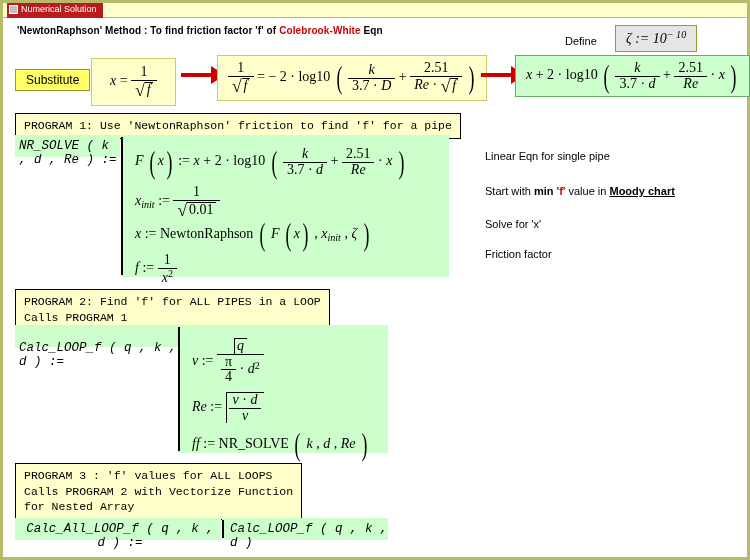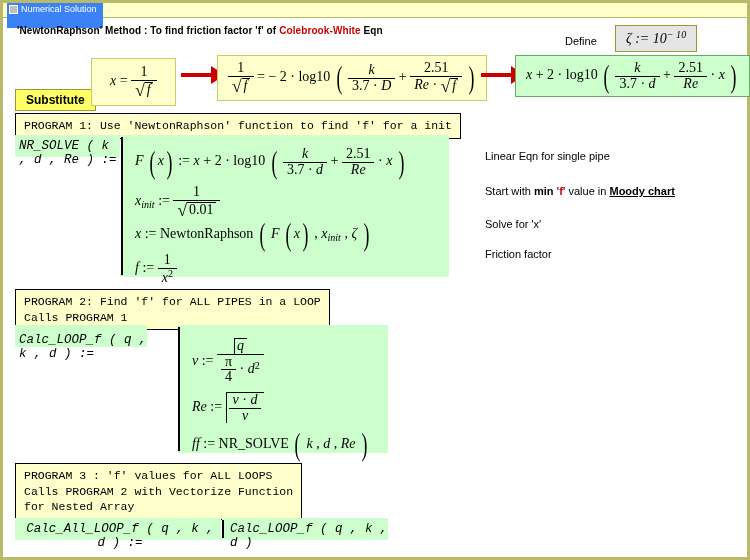--- a/index.html
+++ b/index.html
@@ -14,22 +14,22 @@
     background:#ffffff;
     border:3px solid #b9b96a;
     box-sizing:border-box;
   }
   
   .titlebar{
     position:absolute;left:0;top:0;width:100%;height:14px;
     background:#ffffcc;border-bottom:1px solid #b9b96a;
   }
   .titlebar-inner{
-    position:absolute;left:4px;top:0px;height:25px;
-    background:#3b82f6;color:#fff;font-size:9px;line-height:13px;
+    position:absolute;left:4px;top:0px;height:15px;
+    background:#b91c1c;color:#fff;font-size:9px;line-height:13px;
     padding:0 6px 0 14px;font-family:"Liberation Sans",sans-serif;
     white-space:nowrap;
   }
   .tb-icon{
     position:absolute;left:2px;top:2px;width:9px;height:9px;
     background:#c0c0c0;border:1px solid #fff;box-sizing:border-box;
   }
   .red{color:#cc0000;}
   sub{font-size:.72em;vertical-align:-.3em;}
   sup{font-size:.72em;vertical-align:.45em;}
@@ -49,21 +49,21 @@
     background:#e5e5e5;border:1px solid #999933;
     padding:3px 10px 4px 10px;font-size:13px;
     font-family:"Liberation Serif", serif;font-style:italic;
     white-space:nowrap;
   }
 
   
   .subst{
     position:absolute;left:12px;top:66px;
     background:#ffff66;border:1px solid #999933;
-    font-weight:bold;font-size:12px;padding:3px 10px;margin-top:20px;
+    font-weight:normal;font-size:12px;padding:3px 10px;
   }
   .eq1{
     position:absolute;left:88px;top:55px;
     background:#ffffcc;border:1px solid #cccc66;
     padding:6px 18px;
   }
   .arrow1{position:absolute;left:178px;top:62px;}
   .arrow2{position:absolute;left:478px;top:62px;}
   .arrow{width:44px;height:20px;position:relative;}
   .arrow .shaft{position:absolute;left:0;top:8px;width:32px;height:4px;background:#cc0000;}
@@ -91,23 +91,23 @@
   #prog3-cap{left:12px;top:460px;}
 
   
   .gblock{
     position:absolute;background:#ccffcc;
   }
   #nr-def{left:12px;top:132px;width:105px;height:22px;
     font-family:"Liberation Mono",monospace;font-size:12.5px;font-style:italic;
     padding-top:4px;padding-left:4px;box-sizing:border-box;}
   #nr-body{left:118px;top:132px;width:328px;height:142px;}
-  #loop-def{left:12px;top:322px;width:132px;height:22px;
+  #loop-def{left:12px;top:322px;width:164px;height:22px;
     font-family:"Liberation Mono",monospace;font-size:12.5px;font-style:italic;
-    padding-top:8px;padding-left:4px;box-sizing:border-box;}
+    padding-top:16px;padding-left:4px;box-sizing:border-box;}
   #loop-body{left:175px;top:322px;width:210px;height:128px;}
   #all-def{left:12px;top:515px;width:206px;height:22px;
     font-family:"Liberation Mono",monospace;font-size:12.5px;font-style:italic;
     padding-top:4px;padding-left:4px;box-sizing:border-box;text-align:center;}
   #all-body{left:219px;top:515px;width:166px;height:22px;
     font-family:"Liberation Mono",monospace;font-size:12.5px;font-style:italic;
     padding-top:4px;padding-left:8px;box-sizing:border-box;}
   .vbar{position:absolute;left:0;top:2px;width:2px;bottom:2px;background:#000;}
 
   
@@ -213,21 +213,21 @@
       +
       <span class="frac">
         <span class="num">2.51</span>
         <span class="den"><span class="mi">Re</span></span>
       </span>
       · <span class="mi">x</span>
       <span class="paren">)</span>
     </span>
   </div>
 
-  <div class="pcap" id="prog1-cap">PROGRAM 1: Use 'NewtonRaphson' function to find 'f' for a init</div>
+  <div class="pcap" id="prog1-cap">PROGRAM 1: Use 'NewtonRaphson' friction to find 'f' for a pipe</div>
 
   <div class="gblock" id="nr-def">NR_SOLVE ( k , d , Re ) :=</div>
 
   <div class="gblock" id="nr-body">
     <div class="vbar"></div>
     <div style="position:absolute;left:14px;top:12px;" class="m">
       <span class="mi">F</span> <span class="paren">(</span><span class="mi">x</span><span class="paren">)</span> :=
       <span class="mi">x</span> + 2 · log10
       <span class="paren">(</span>
       <span class="frac"><span class="num"><span class="mi">k</span></span><span class="den">3.7 · <span class="mi">d</span></span></span>

